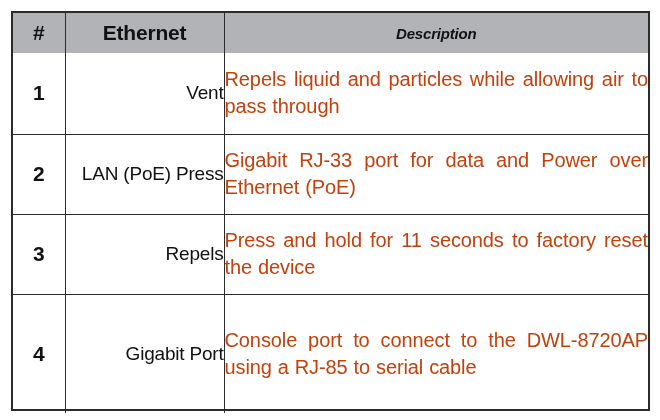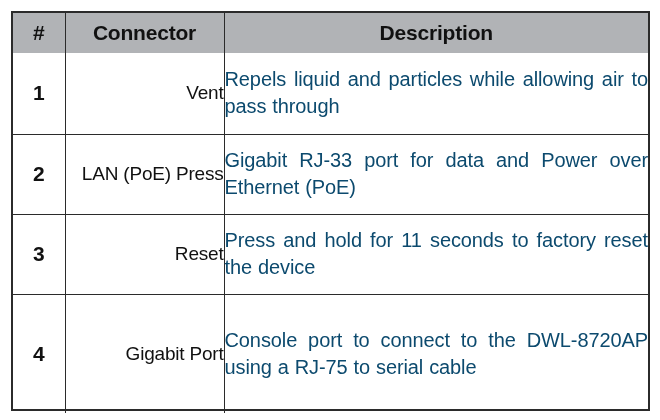--- a/index.html
+++ b/index.html
@@ -61,42 +61,42 @@
   thead th {
     background: #b1b3b6;
     height: 40px;
     text-align: center;
     font-weight: bold;
     color: #111111;
     letter-spacing: -0.2px;
   }
   th.th-num   { font-size: 21px; }
   th.th-conn  { font-size: 21px; }
-  th.th-desc  { font-size: 21px; }
+  th.th-desc  { font-size: 15px; font-style: italic; }
 
   
   td.cell-num {
     text-align: center;
     font-size: 21px;
     font-weight: bold;
     color: #111111;
   }
   td.cell-conn {
     text-align: right;
     font-size: 19px;
     font-weight: normal;
     color: #111111;
     line-height: 1.25;
     padding: 2px 4px;
     letter-spacing: -0.2px;
   }
   td.cell-desc {
     font-size: 20px;
     font-weight: 400;
-    color: #0c4a6e;
+    color: #c2410c;
     line-height: 1.35;
     padding: 4px 10px 4px 11px;
     text-align: justify;
     text-align-last: left;
     letter-spacing: -0.1px;
     word-spacing: 0.5px;
   }
 
   
   tr.row-1 td { height: 81px; }
@@ -111,41 +111,41 @@
   <div class="table-wrap">
     <table class="connector-table">
       <colgroup>
         <col class="col-num">
         <col class="col-conn">
         <col class="col-desc">
       </colgroup>
       <thead>
         <tr>
           <th class="th-num">#</th>
-          <th class="th-conn">Connector</th>
+          <th class="th-conn">Ethernet</th>
           <th class="th-desc">Description</th>
         </tr>
       </thead>
       <tbody>
         <tr class="row-1">
           <td class="cell-num">1</td>
           <td class="cell-conn">Vent</td>
           <td class="cell-desc">Repels liquid and particles while allowing air to pass through</td>
         </tr>
         <tr class="row-2">
           <td class="cell-num">2</td>
           <td class="cell-conn">LAN (PoE) Press</td>
           <td class="cell-desc">Gigabit RJ-33 port for data and Power over Ethernet (PoE)</td>
         </tr>
         <tr class="row-3">
           <td class="cell-num">3</td>
-          <td class="cell-conn">Reset</td>
+          <td class="cell-conn">Repels</td>
           <td class="cell-desc">Press and hold for 11 seconds to factory reset the device</td>
         </tr>
         <tr class="row-4">
           <td class="cell-num">4</td>
           <td class="cell-conn">Gigabit Port</td>
-          <td class="cell-desc">Console port to connect to the DWL-8720AP using a RJ-75 to serial cable</td>
+          <td class="cell-desc">Console port to connect to the DWL-8720AP using a RJ-85 to serial cable</td>
         </tr>
       </tbody>
     </table>
   </div>
 </div>
 
 </body></html>

